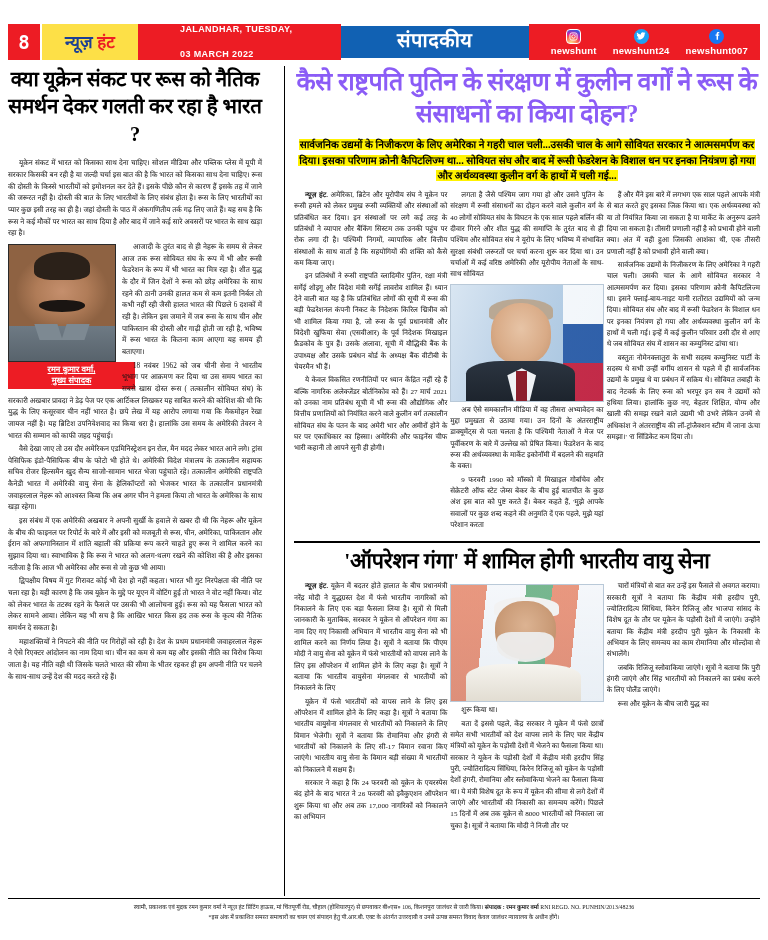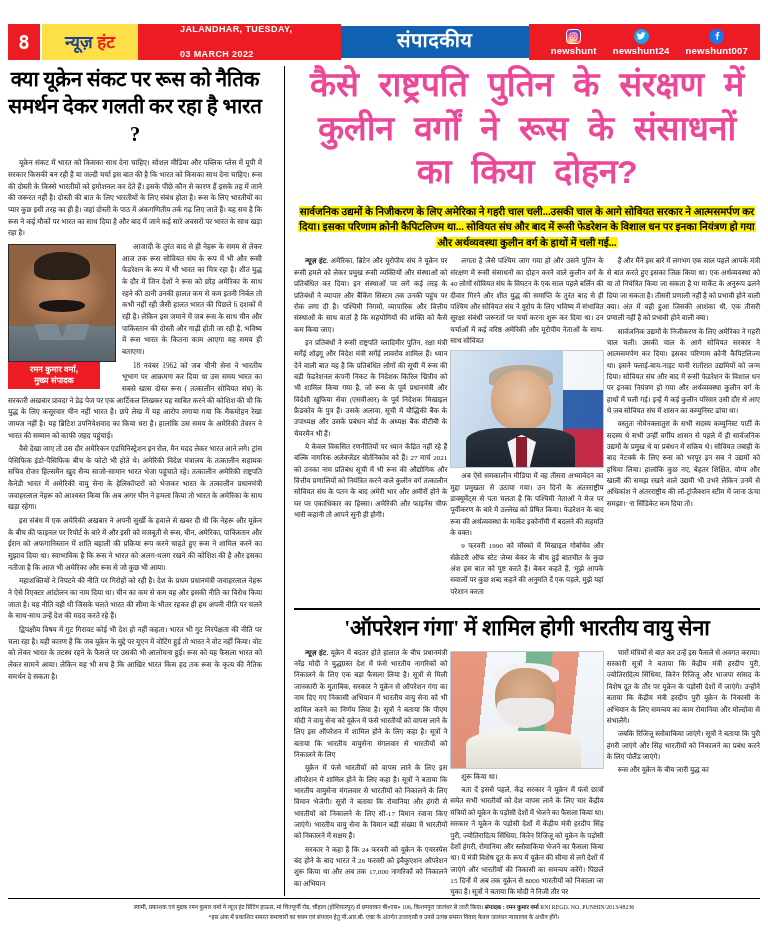--- a/index.html
+++ b/index.html
@@ -167,26 +167,26 @@
     font-family: "Liberation Serif", serif;
     font-size: 20.5px;
     font-weight: bold;
     line-height: 1.34;
     text-align: center;
     color: #000000;
     letter-spacing: -0.2px;
   }
 
   .hl-main {
-    font-family: Liberation Mono, monospace;
-    font-size: 34px;
+    font-family: Liberation Serif, serif;
+    font-size: 25px;
     font-weight: bold;
     line-height: 1.28;
     text-align: center;
-    color: #ec4899;
+    color: #8b5cf6;
     letter-spacing: -0.3px;
   }
 
   .hl-bottom {
     font-family: "Liberation Serif", serif;
     font-size: 21.5px;
     font-weight: bold;
     line-height: 1.2;
     text-align: center;
     color: #000000;
@@ -256,29 +256,30 @@
   }
   .editor-photo .collar-l {
     position: absolute; left: 26%; bottom: 18%; width: 22%; height: 14%;
     background: #7d8992; transform: skewX(18deg);
   }
   .editor-photo .collar-r {
     position: absolute; right: 26%; bottom: 18%; width: 22%; height: 14%;
     background: #7d8992; transform: skewX(-18deg);
   }
   .editor-caption {
-    width: 92px;
+    width: 127px;
     background: #ed1c24;
     color: #ffffff;
     font-family: "Liberation Sans", sans-serif;
     font-size: 8.2px;
     font-weight: bold;
     text-align: center;
     line-height: 1.35;
     padding: 2px 2px 3px;
+    text-decoration: underline;
   }
 
   
   .cols3 {
     margin-top: 6px;
     display: flex;
     gap: 3px;
   }
   .col {
     flex: 1 1 0;
@@ -463,22 +464,22 @@
           <div class="editor-caption">
             <div>रमन कुमार वर्मा,</div>
             <div>मुख्य संपादक</div>
           </div>
         </div>
 
         <p>आजादी के तुरंत बाद से ही नेहरू के समय से लेकर आज तक रूस सोवियत संघ के रूप में भी और रूसी फेडरेशन के रूप में भी भारत का मित्र रहा है। शीत युद्ध के दौर में जिन देशों ने रूस को छोड़ अमेरिका के साथ रहने की ठानी उनकी हालत कम से कम इतनी निर्बल तो कभी नहीं रही जैसी हालत भारत की पिछले 6 दशकों में रही है। लेकिन इस जमाने में जब रूस के साथ चीन और पाकिस्तान की दोस्ती और गाढ़ी होती जा रही है, भविष्य में रूस भारत के कितना काम आएगा यह समय ही बताएगा।</p>
         <p>18 नवंबर 1962 को जब चीनी सेना ने भारतीय भूभाग पर आक्रमण कर दिया था उस समय भारत का सबसे खास दोस्त रूस ( तत्कालीन सोवियत संघ) के सरकारी अखबार प्रावदा ने डेढ़ पेज पर एक आर्टिकल लिखकर यह साबित करने की कोशिश की थी कि युद्ध के लिए कसूरवार चीन नहीं भारत है। छपे लेख में यह आरोप लगाया गया कि मैकमोहन रेखा जायज नहीं है। यह ब्रिटिश उपनिवेशवाद का किया धरा है। हालांकि उस समय के अमेरिकी तेवरन ने भारत की सम्मान को काफी जहद पहुंचाई।</p>
         <p>वैसे देखा जाए तो उस दौर अमेरिकन एडमिनिस्ट्रेशन इन रोल, मैन मदद लेकर भारत आने लगे। ट्रांस पेसिफिक इंडो-पैसिफिक बीच के फोटो भी होते थे। अमेरिकी विदेश मंत्रालय के तत्कालीन सहायक सचिव रोजर हिल्समैन खुद सैन्य साजो-सामान भारत भेजा पहुंचाते रहे। तत्कालीन अमेरिकी राष्ट्रपति कैनेडी भारत में अमेरिकी वायु सेना के हेलिकॉप्टरों को भेजकर भारत के तत्कालीन प्रधानमंत्री जवाहरलाल नेहरू को आश्वस्त किया कि अब अगर चीन ने हमला किया तो भारत के अमेरिका के साथ खड़ा रहेगा।</p>
         <p>इस संबंध में एक अमेरिकी अखबार ने अपनी सुर्खी के हवाले से खबर दी थी कि नेहरू और यूक्रेन के बीच की फाइनल पर रिपोर्ट के बारे में और इसी को मजबूती से रूस, चीन, अमेरिका, पाकिस्तान और ईरान को अफगानिस्तान में शांति बहाली की प्रक्रिया रूप करने चाहते हुए रूस ने शामिल करने का सुझाव दिया था। स्वाभाविक है कि रूस ने भारत को अलग-थलग रखने की कोशिश की है और इसका नतीजा है कि आज भी अमेरिका और रूस से जो कुछ भी आया।</p>
+        <p>द्विपक्षीय विषय में गुट गिरावट कोई भी देश हो नहीं कहता। भारत भी गुट निरपेक्षता की नीति पर चला रहा है। यही कारण है कि जब यूक्रेन के मुद्दे पर यूएन में वोटिंग हुई तो भारत ने वोट नहीं किया। वोट को लेकर भारत के तटस्थ रहने के फैसले पर उसकी भी आलोचना हुई। रूस को यह फैसला भारत को लेकर सामने आया। लेकिन यह भी सच है कि आखिर भारत किस हद तक रूस के कृत्य की नैतिक समर्थन दे सकता है।</p>
         <p>महाशक्तियों ने निपटने की नीति पर गिरोहों को रही है। देश के प्रथम प्रधानमंत्री जवाहरलाल नेहरू ने ऐसे रिएक्टर आंदोलन का नाम दिया था। चीन का कम से कम यह और इसकी नीति का विरोध किया जाता है। यह नीति वही थी जिसके चलते भारत की सीमा के भीतर रहकर ही हम अपनी नीति पर चलने के साथ-साथ उन्हें देश की मदद करते रहे हैं।</p>
-        <p>द्विपक्षीय विषय में गुट गिरावट कोई भी देश हो नहीं कहता। भारत भी गुट निरपेक्षता की नीति पर चला रहा है। यही कारण है कि जब यूक्रेन के मुद्दे पर यूएन में वोटिंग हुई तो भारत ने वोट नहीं किया। वोट को लेकर भारत के तटस्थ रहने के फैसले पर उसकी भी आलोचना हुई। रूस को यह फैसला भारत को लेकर सामने आया। लेकिन यह भी सच है कि आखिर भारत किस हद तक रूस के कृत्य की नैतिक समर्थन दे सकता है।</p>
       </div>
     </div>
 
     <div class="right-col">
 
       <h1 class="hl-main">कैसे राष्ट्रपति पुतिन के संरक्षण में कुलीन वर्गों ने रूस के संसाधनों का किया दोहन?</h1>
 
       <div class="standfirst">
         <span>सार्वजनिक उद्यमों के निजीकरण के लिए अमेरिका ने गहरी चाल चली...उसकी चाल के आगे सोवियत सरकार ने आत्मसमर्पण कर दिया। इसका परिणाम क्रोनी कैपिटलिज्म था... सोवियत संघ और बाद में रूसी फेडरेशन के विशाल धन पर इनका नियंत्रण हो गया और अर्थव्यवस्था कुलीन वर्ग के हाथों में चली गई...</span>
       </div>

